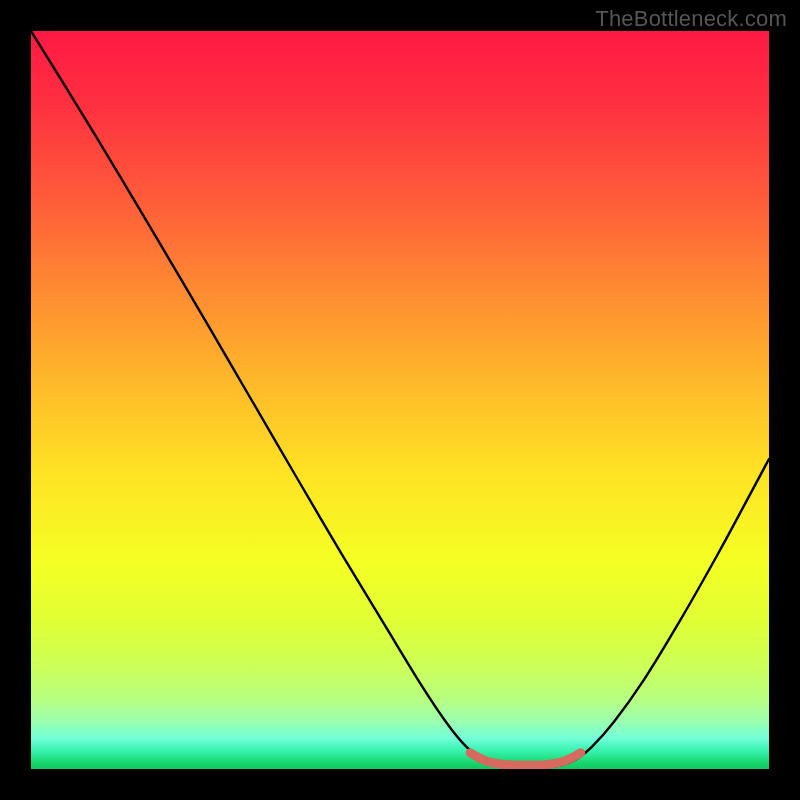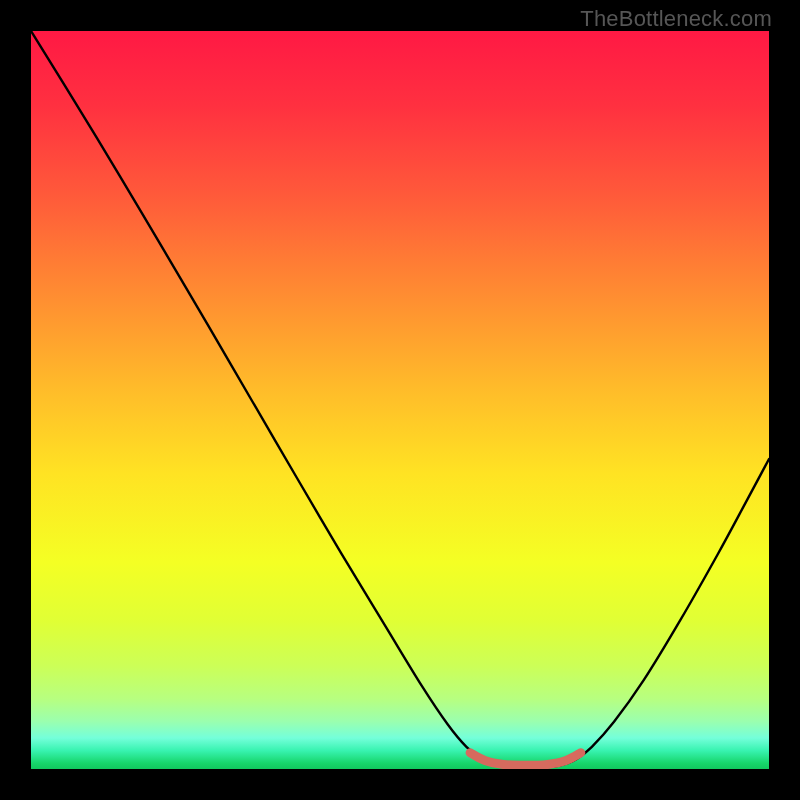--- a/index.html
+++ b/index.html
@@ -14,21 +14,21 @@
     position: absolute;
     left: 31px;
     top: 31px;
     width: 738px;
     height: 738px;
     background: #000;
   }
   .watermark {
     position: absolute;
     top: 6px;
-    right: 28px;
+    right: 13px;
     font-family: Arial, Helvetica, sans-serif;
     font-size: 22px;
     color: #565656;
     letter-spacing: 0.2px;
     font-weight: 500;
     margin-left: 38px;
   }
   svg { display: block; }
 </style>
 </head>

